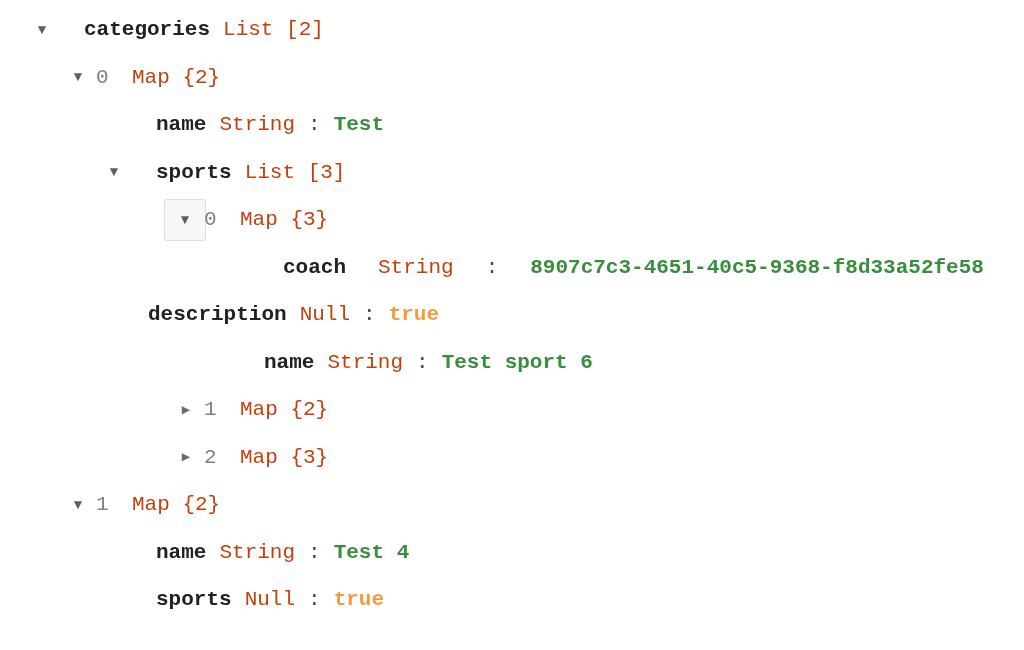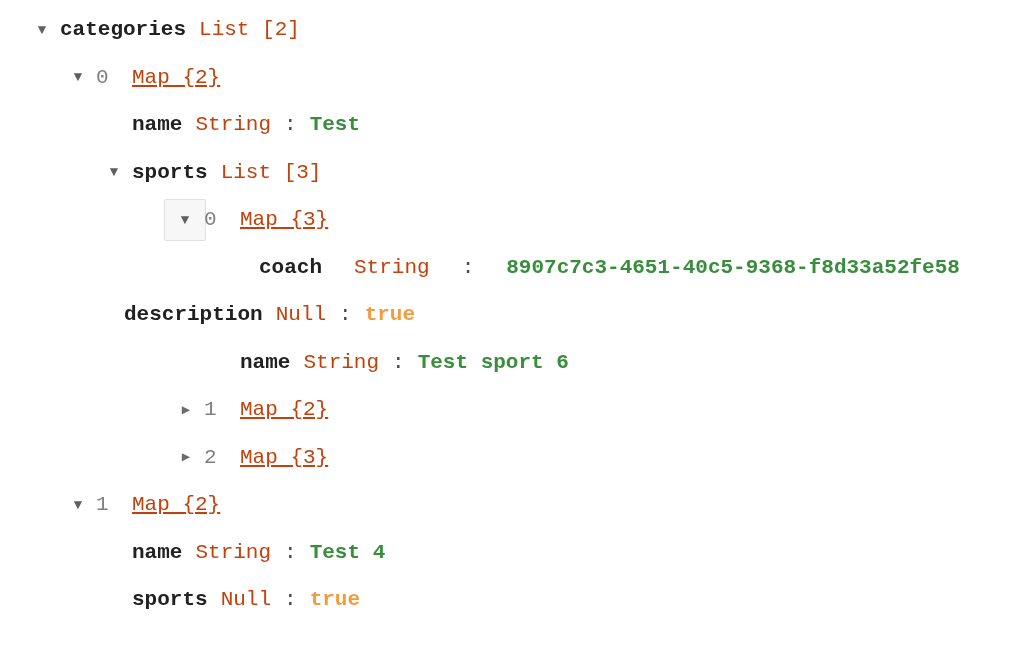--- a/index.html
+++ b/index.html
@@ -46,31 +46,32 @@
     margin-left: -4px;
     margin-right: -2px;
     background: #f7f7f7;
     border: 1px solid #e0e0e0;
     border-radius: 2px;
     box-sizing: border-box;
   }
   .key {
     font-weight: bold;
     color: #212121;
+    margin-left: 24px;
   }
   .index {
     flex: 0 0 36px;
     width: 36px;
     color: #808080;
   }
   .type {
     color: #c2410c;
     margin-left: 13px;
   }
-  .index + .type { margin-left: 0; text-decoration: underline; }
+  .index + .type { margin-left: 0; }
   .colon {
     color: #4a4a4a;
     margin-left: 13px;
   }
   .value {
     font-weight: bold;
     margin-left: 13px;
   }
   .value.string { color: #388e3c; }
   .value.null   { color: #f39b3d; }

